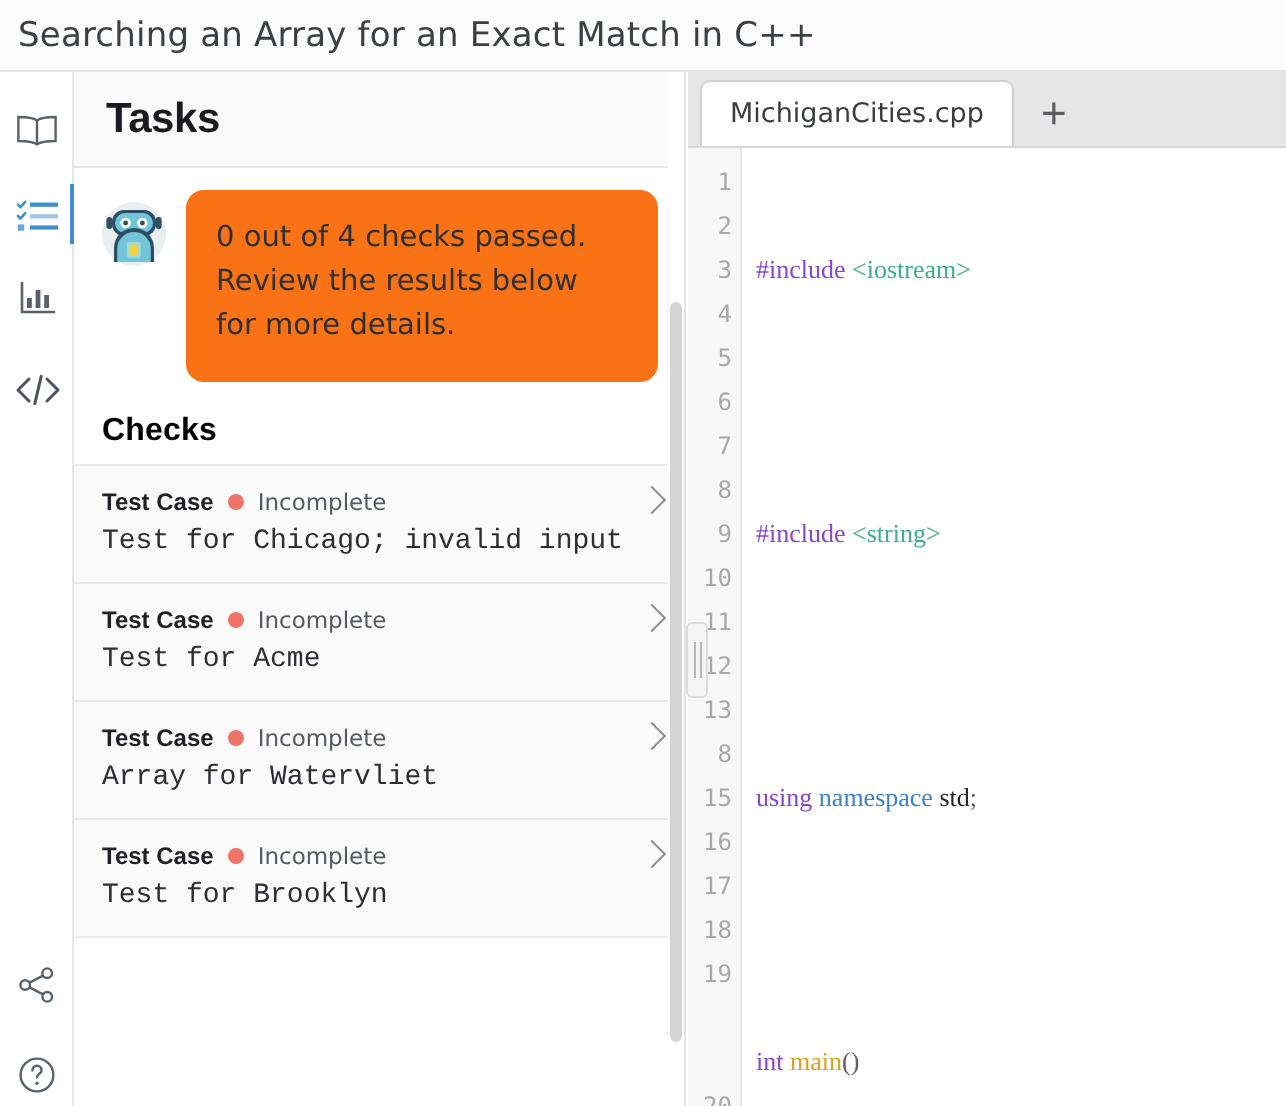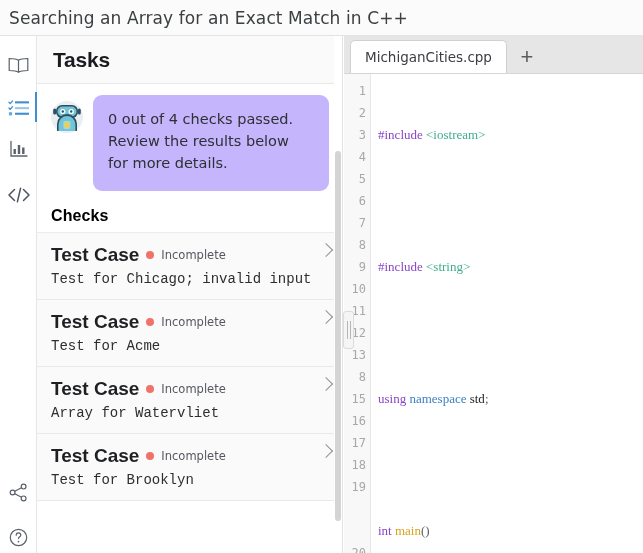--- a/index.html
+++ b/index.html
@@ -73,21 +73,21 @@
     padding: 0 0 0 0;
   }
 
   .bot-row {
     display: flex; align-items: flex-start;
     padding: 10px 14px 0 10px;
   }
   .bot-avatar { width: 40px; height: 40px; flex: 0 0 40px; margin-top: 2px; }
   .bubble {
     margin-left: 6px;
-    background: #c4b5fd;
+    background: #f97316;
     border-radius: 9px;
     padding: 13px 16px 15px 15px;
     font-size: 14.5px;
     line-height: 1.52;
     color: #2f3033;
     font-family: "DejaVu Sans", sans-serif;
     min-height: 96px;
     flex: 1 1 auto;
   }
 
@@ -99,21 +99,21 @@
 
   .check-list { border-top: 1px solid #ececec; }
   .check-item {
     position: relative;
     background: #fafafa;
     border-bottom: 1px solid #e9e9e9;
     padding: 11px 30px 12px 14px;
     cursor: pointer;
   }
   .check-top { display: flex; align-items: center; gap: 7px; }
-  .check-kind { font-size: 19px; font-weight: 700; color: #1f2023; }
+  .check-kind { font-size: 12px; font-weight: 700; color: #1f2023; }
   .status-dot {
     width: 8px; height: 8px; border-radius: 50%;
     background: #f0736a; display: inline-block; flex: 0 0 8px;
   }
   .check-status { font-size: 11.5px; color: #55585e; font-family: "DejaVu Sans", sans-serif; }
   .check-desc {
     margin-top: 5px; font-size: 14px; color: #2d2e31;
     font-family: Liberation Mono, monospace;
   }
   .chevron {

